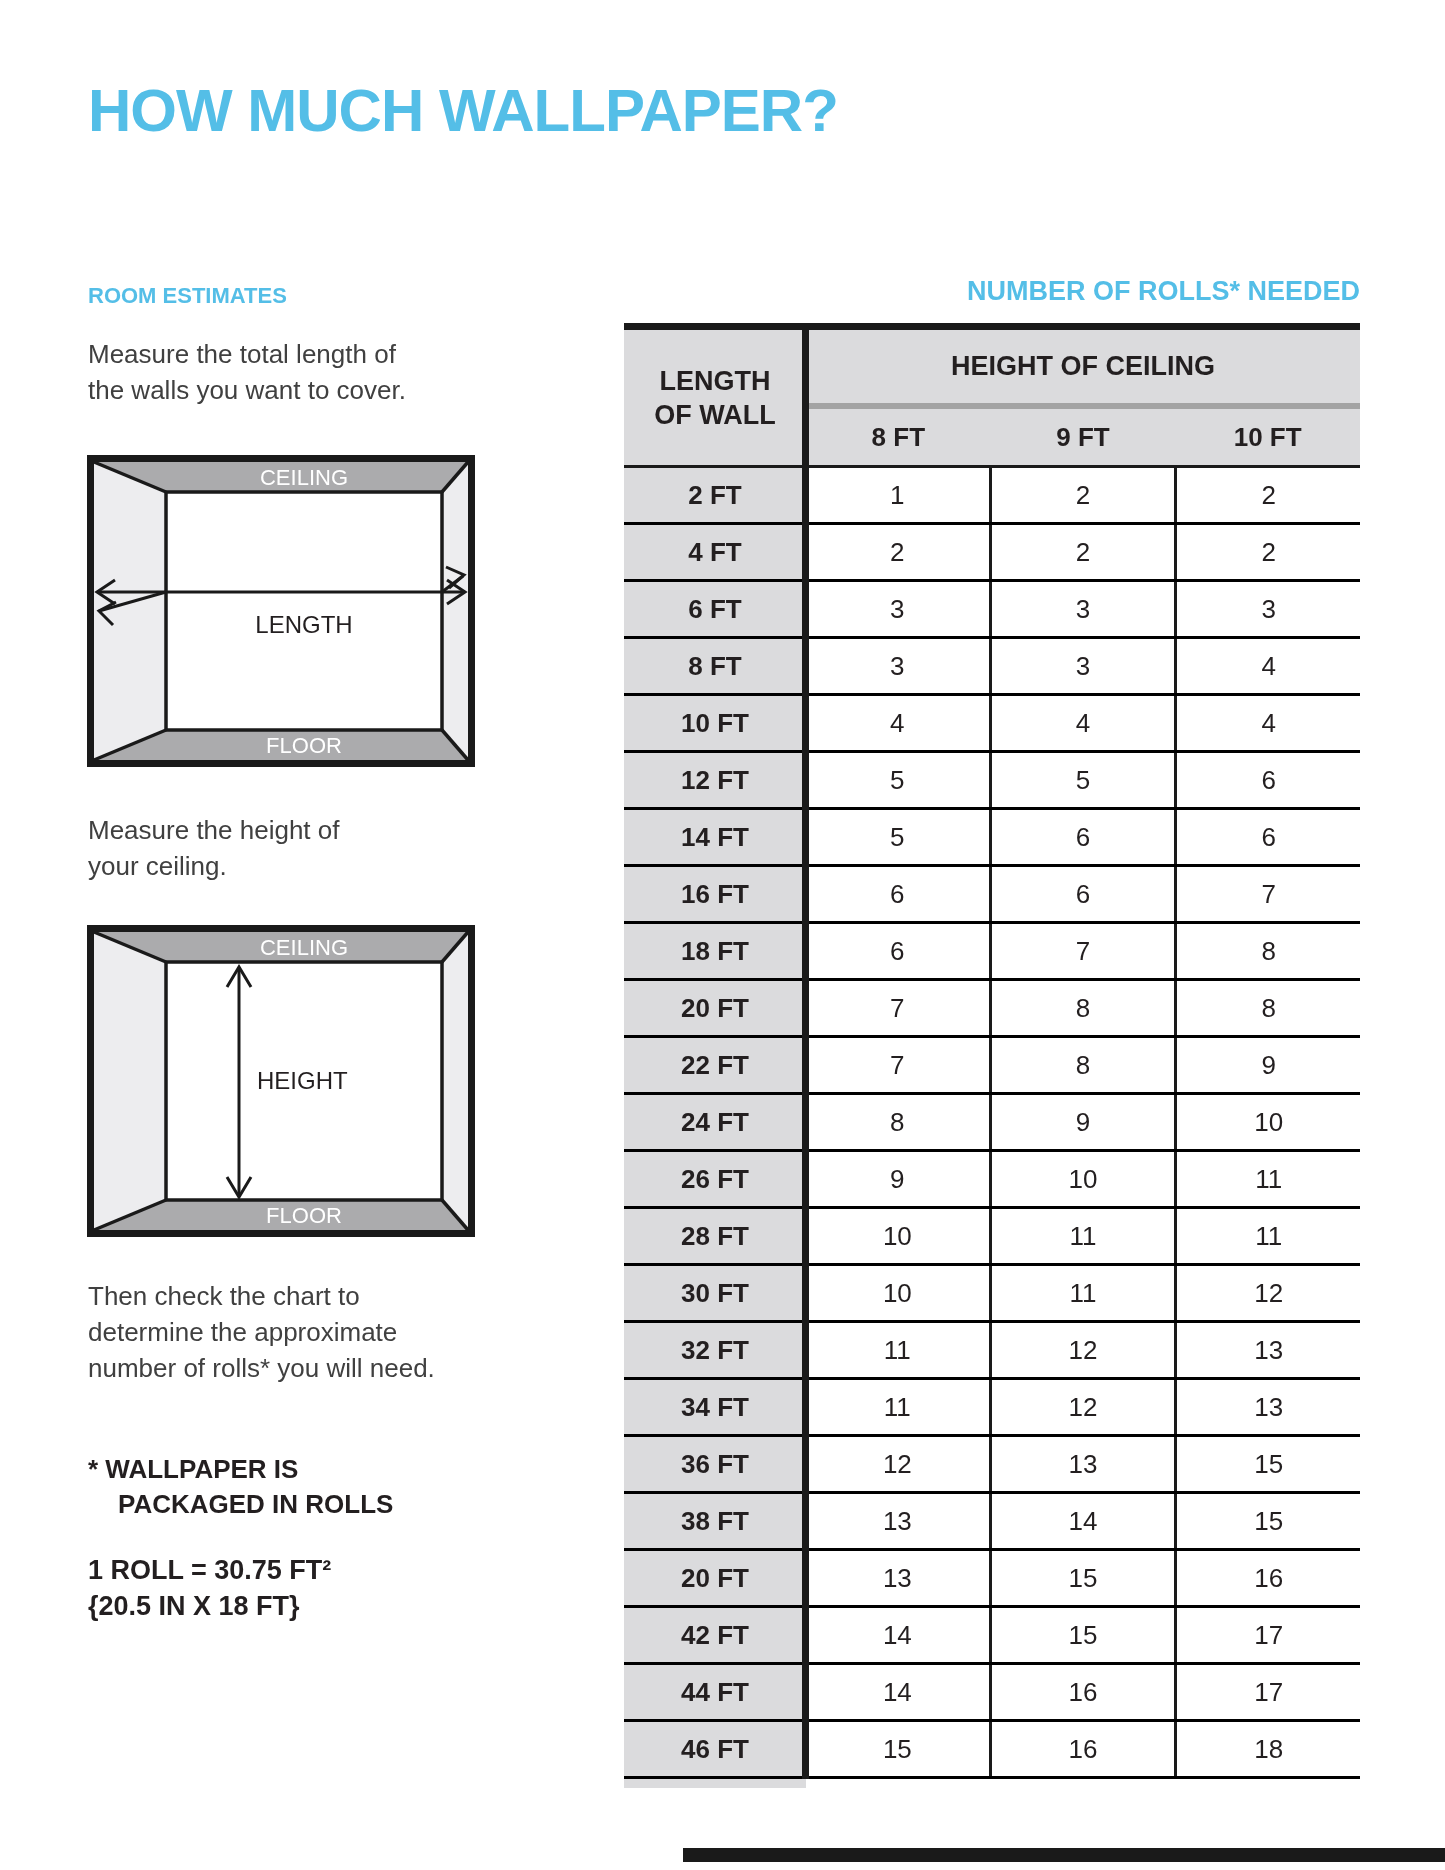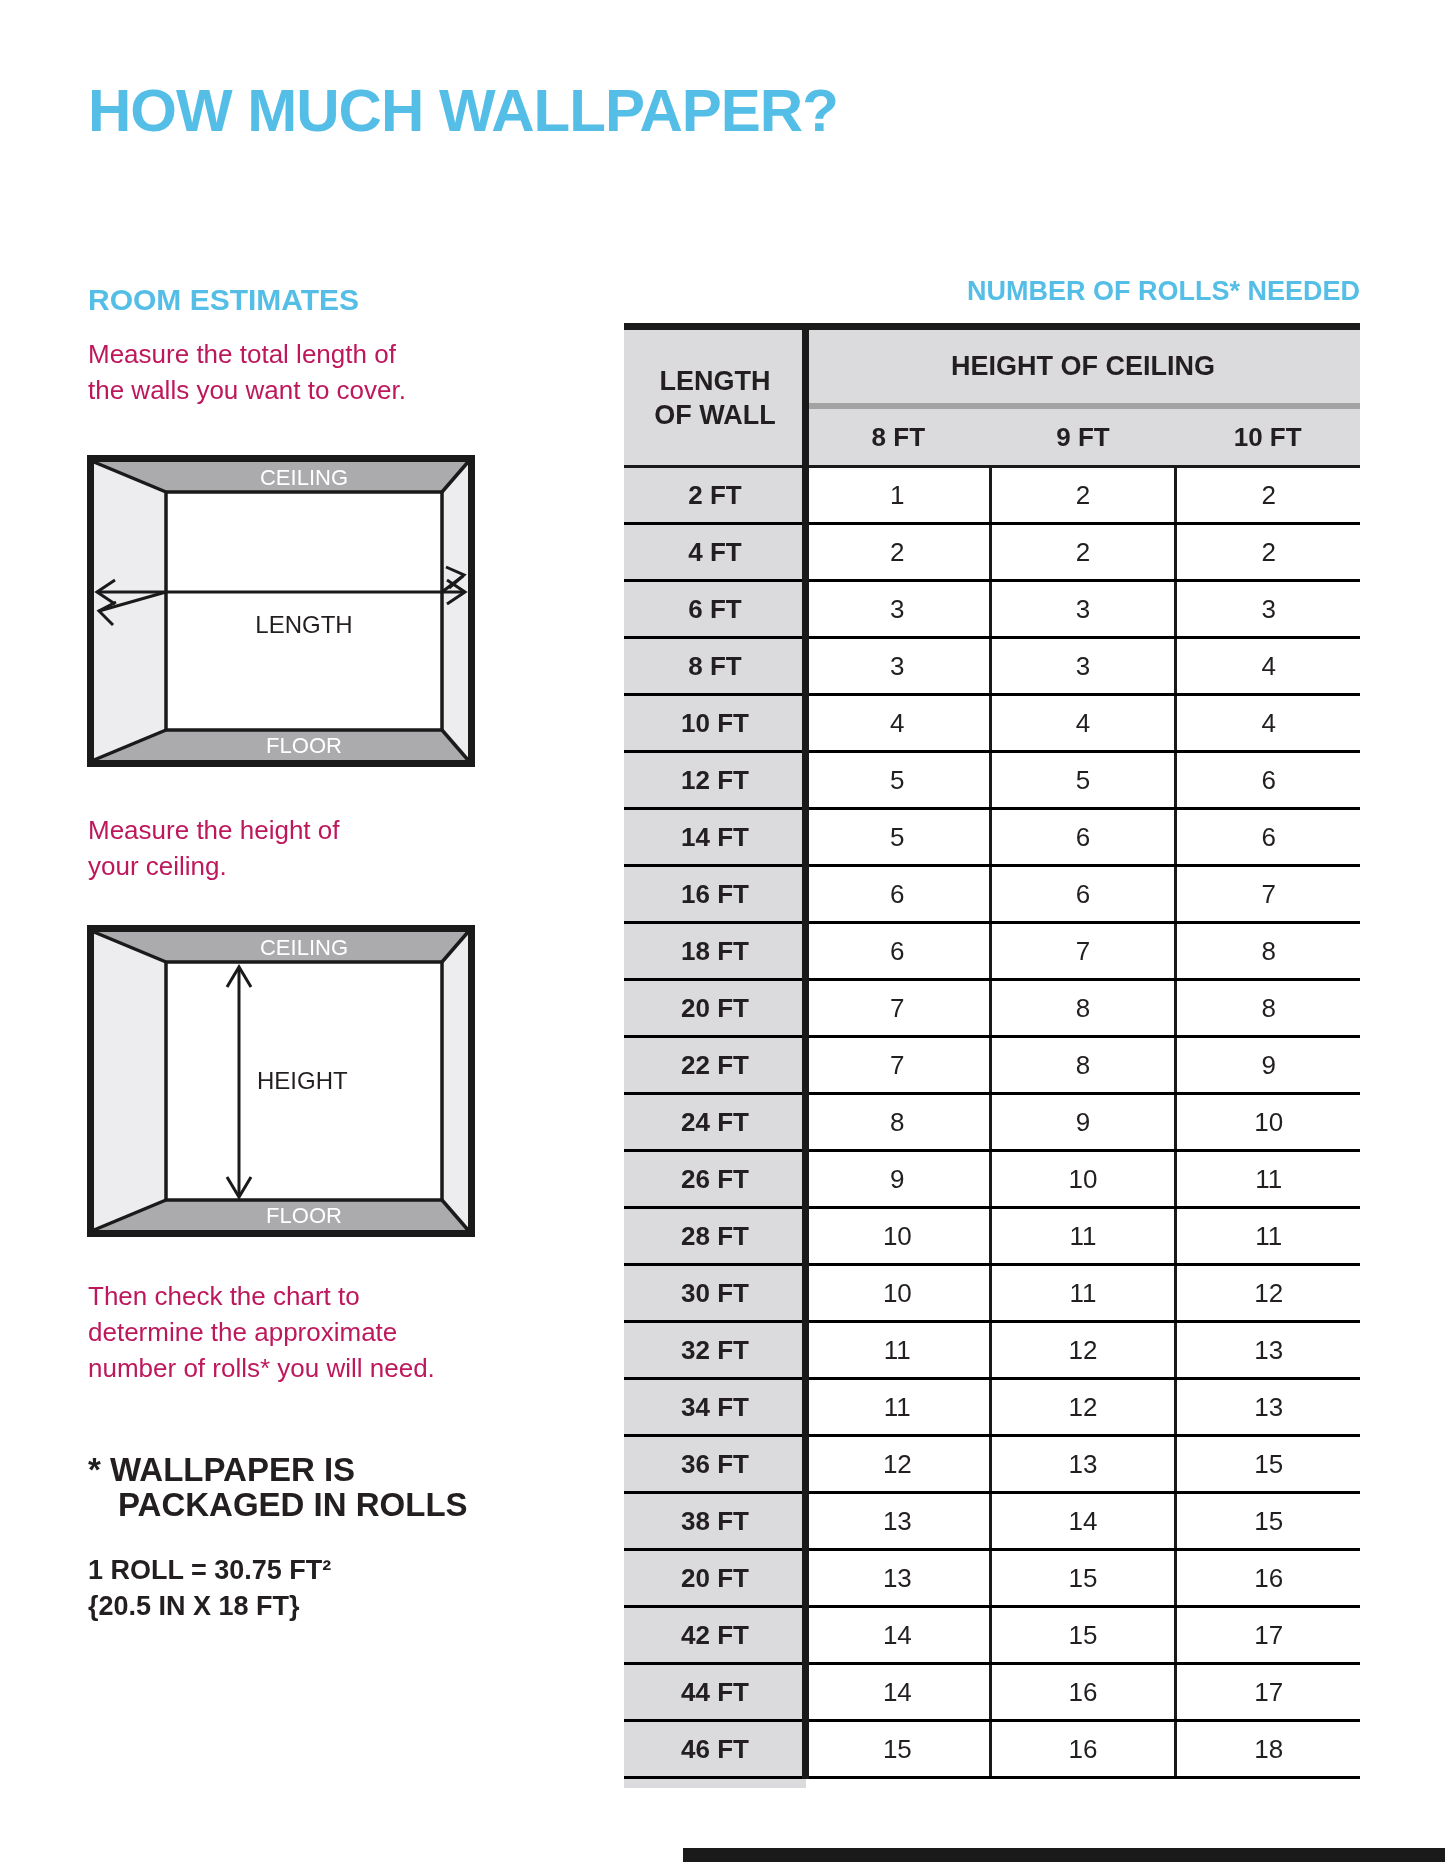--- a/index.html
+++ b/index.html
@@ -11,28 +11,28 @@
     color:#231F20;
     overflow:hidden;
   }
   .abs{position:absolute;}
   .page-title{
     left:88px;top:76px;
     font-size:60px;font-weight:bold;letter-spacing:-1px;
     color:#54BEE7;white-space:nowrap;
   }
   .section-title{
-    font-size:30px;font-weight:bold;color:#54BEE7;white-space:nowrap;
+    font-size:22px;font-weight:bold;color:#54BEE7;white-space:nowrap;
   }
   .step-text{
-    font-size:26px;line-height:36px;color:#be185d;white-space:pre-line;
+    font-size:26px;line-height:36px;color:#404040;white-space:pre-line;
   }
   .footnote{
     left:88px;top:1452px;
-    font-size:33px;font-weight:bold;line-height:35px;
+    font-size:26px;font-weight:bold;line-height:35px;
     white-space:pre-line;
     padding-left:30px;text-indent:-30px;
   }
   .rollinfo{
     left:88px;top:1552px;
     font-size:27px;font-weight:bold;line-height:36px;
     white-space:pre-line;
   }
   
   .table-title{

